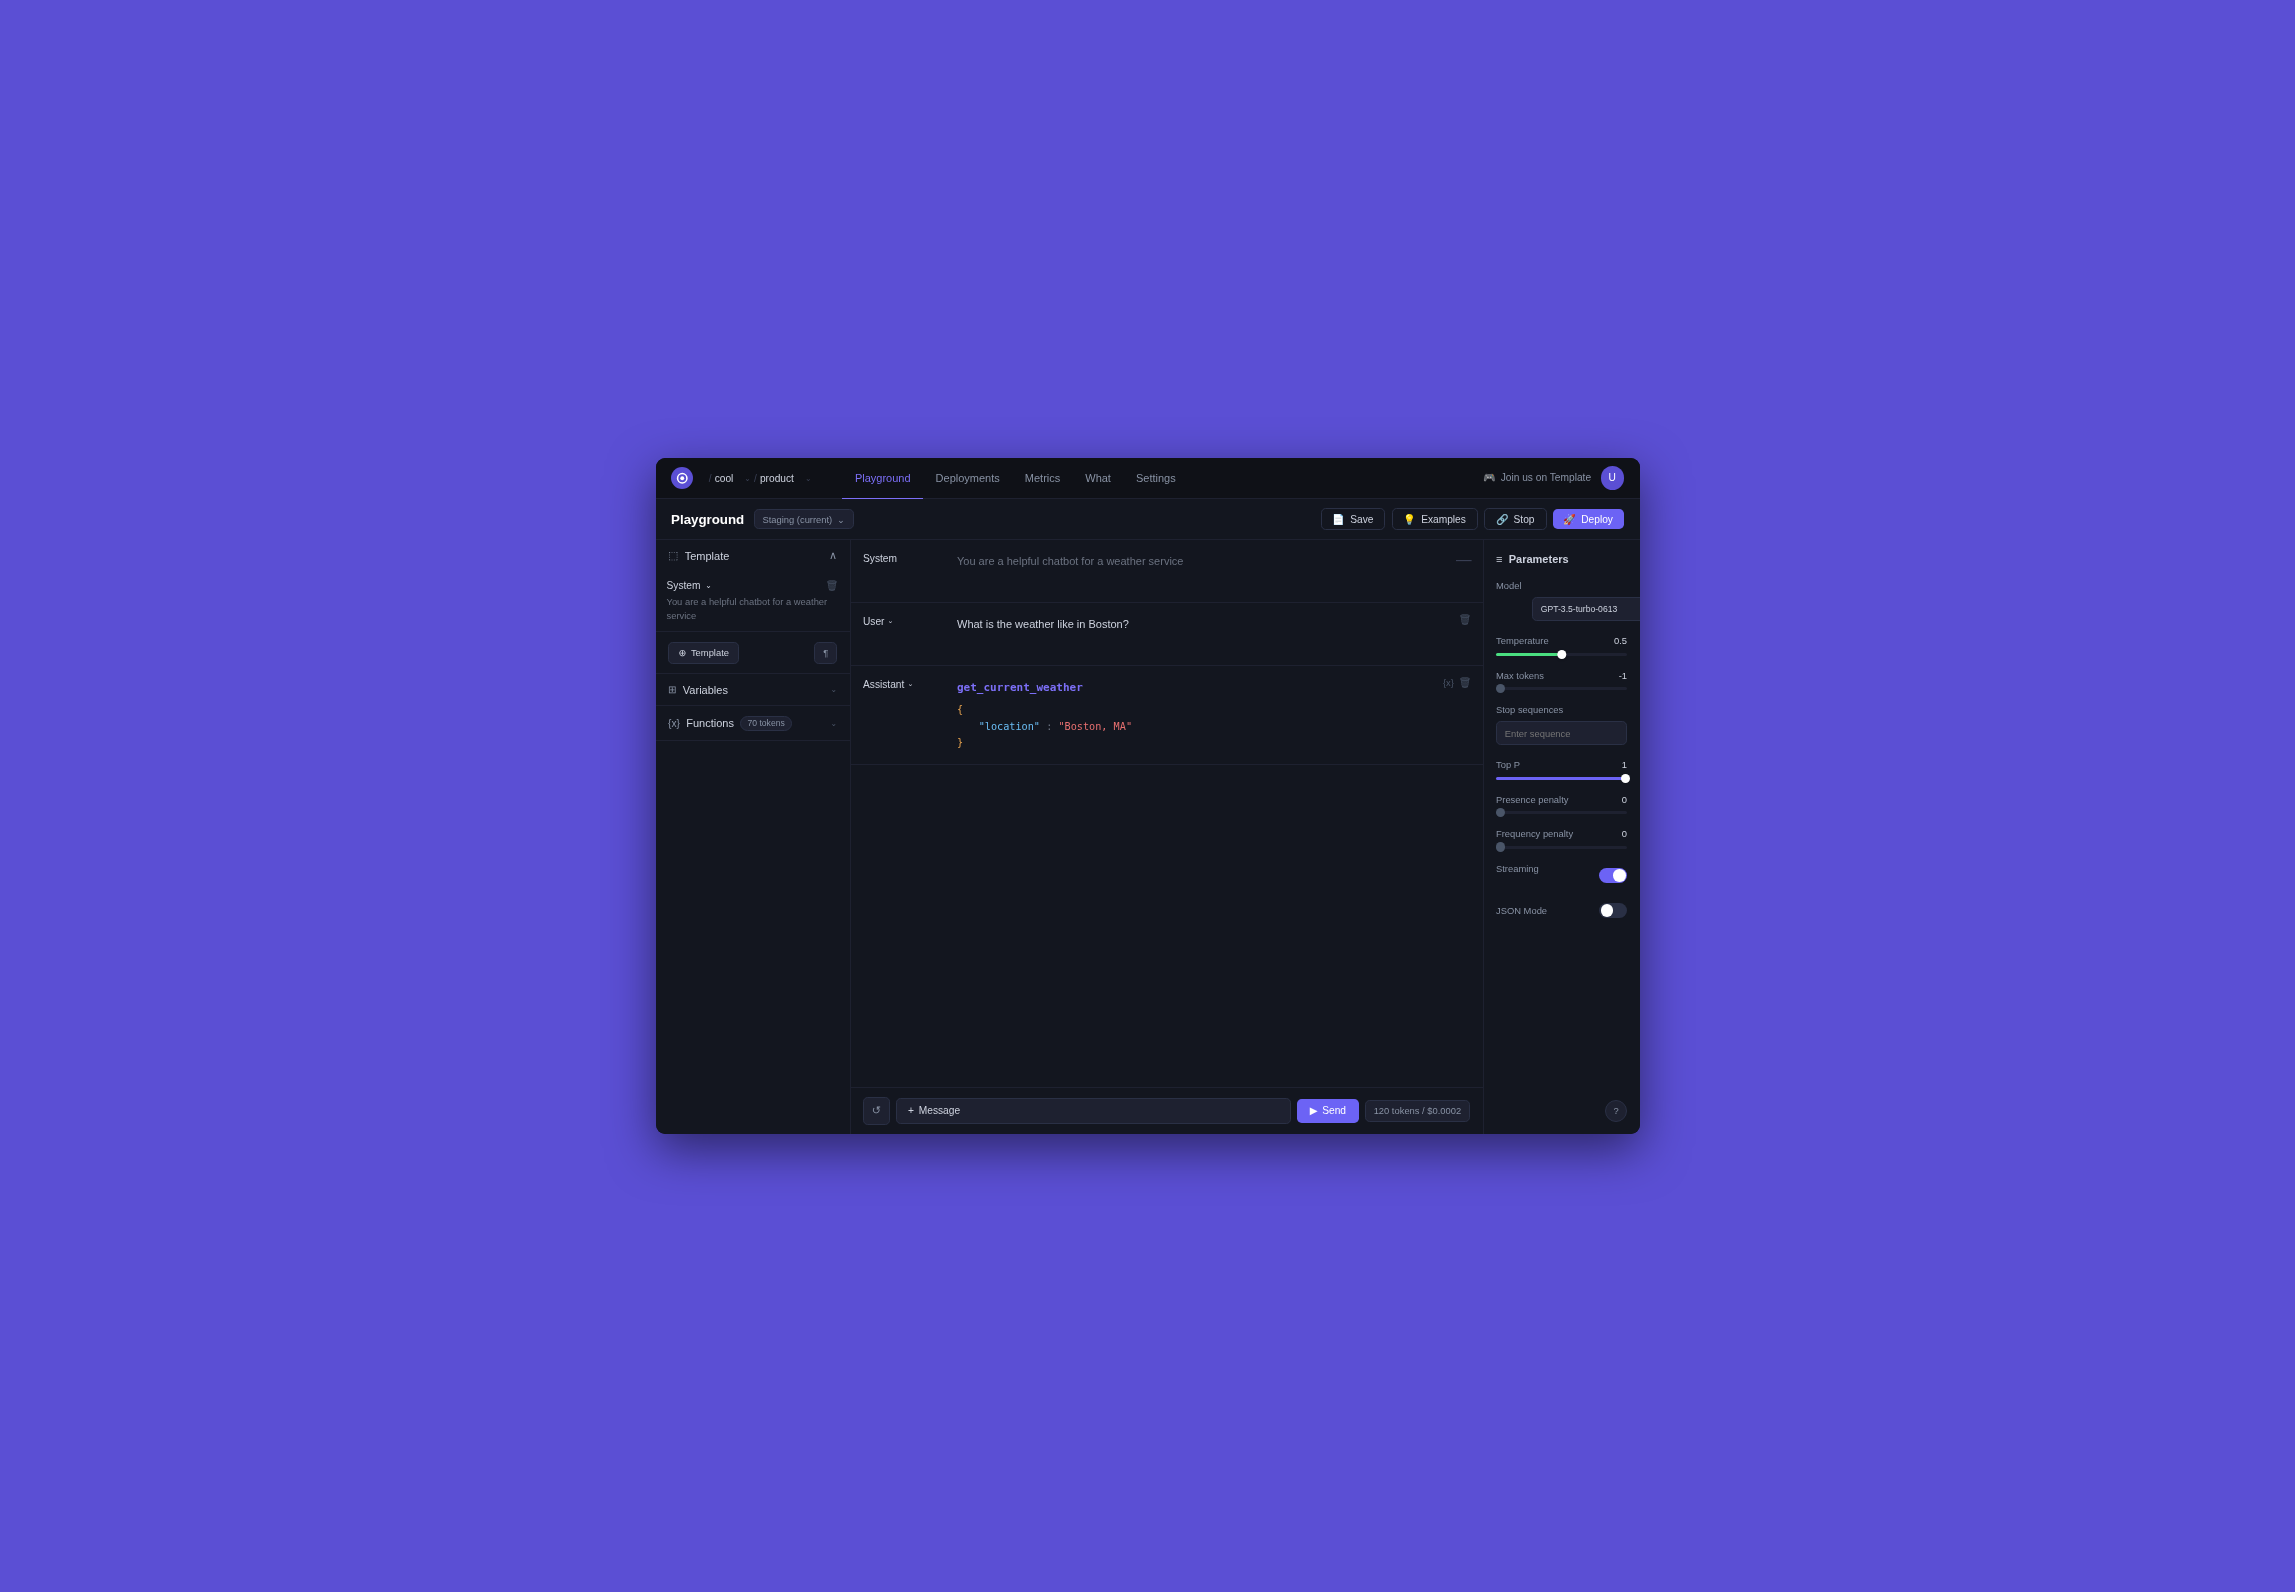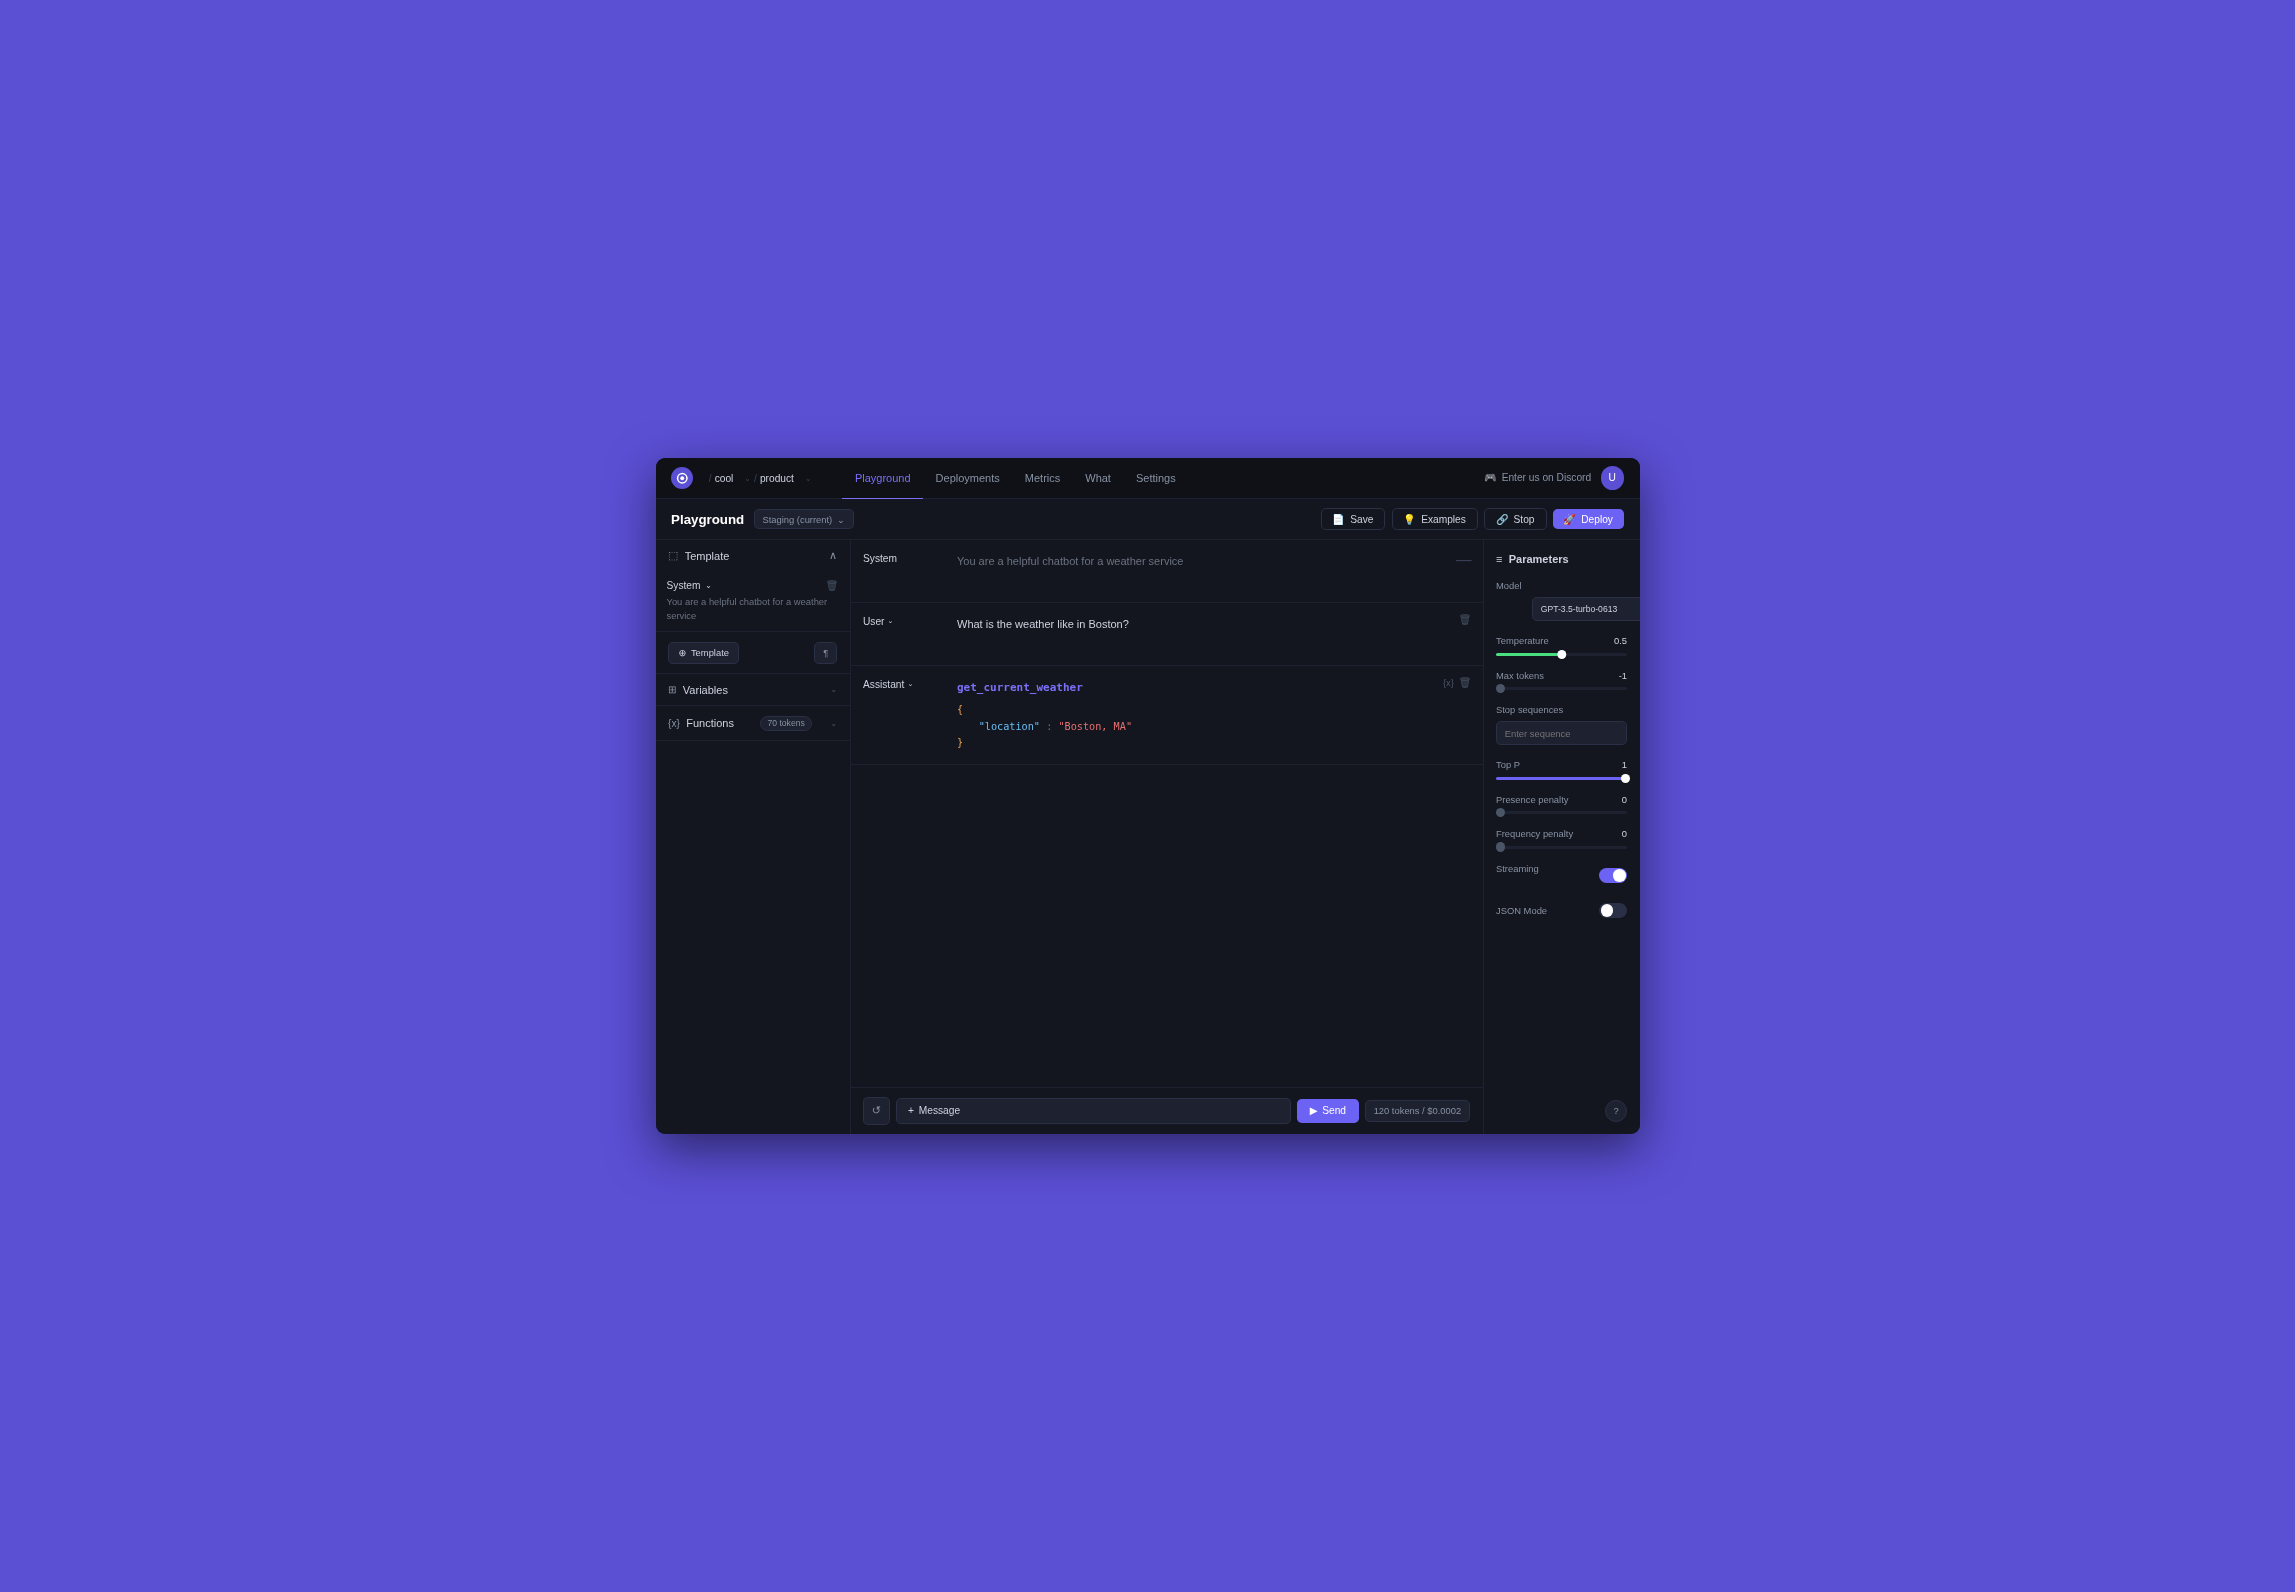--- a/index.html
+++ b/index.html
@@ -274,21 +274,20 @@
       align-items: center;
       gap: 6.3px;
     }
     .token-badge {
       background: #1e2130;
       border: 0.8px solid #2a3045;
       border-radius: 7.8px;
       padding: 1.6px 6.3px;
       color: #8892a4;
       font-size: 8.6px;
-      margin-left: 20px;
     }
     
     .center-panel {
       flex: 1;
       background: #13161f;
       display: flex;
       flex-direction: column;
       border-right: 0.8px solid #1e2130;
     }
     .message-area {
@@ -595,21 +594,21 @@
     <div class="nav-tabs">
       <a class="nav-tab active">Playground</a>
       <a class="nav-tab">Deployments</a>
       <a class="nav-tab">Metrics</a>
       <a class="nav-tab">What</a>
       <a class="nav-tab">Settings</a>
     </div>
     <div class="nav-right">
       <div class="discord-btn">
         <span>🎮</span>
-        <span>Enter us on Discord</span>
+        <span>Join us on Template</span>
       </div>
       <div class="avatar">U</div>
     </div>
   </nav>
 
   <div class="sub-header">
     <span class="page-title">Playground</span>
     <div class="staging-badge">
       <span>Staging (current)</span>
       <span>⌄</span>

